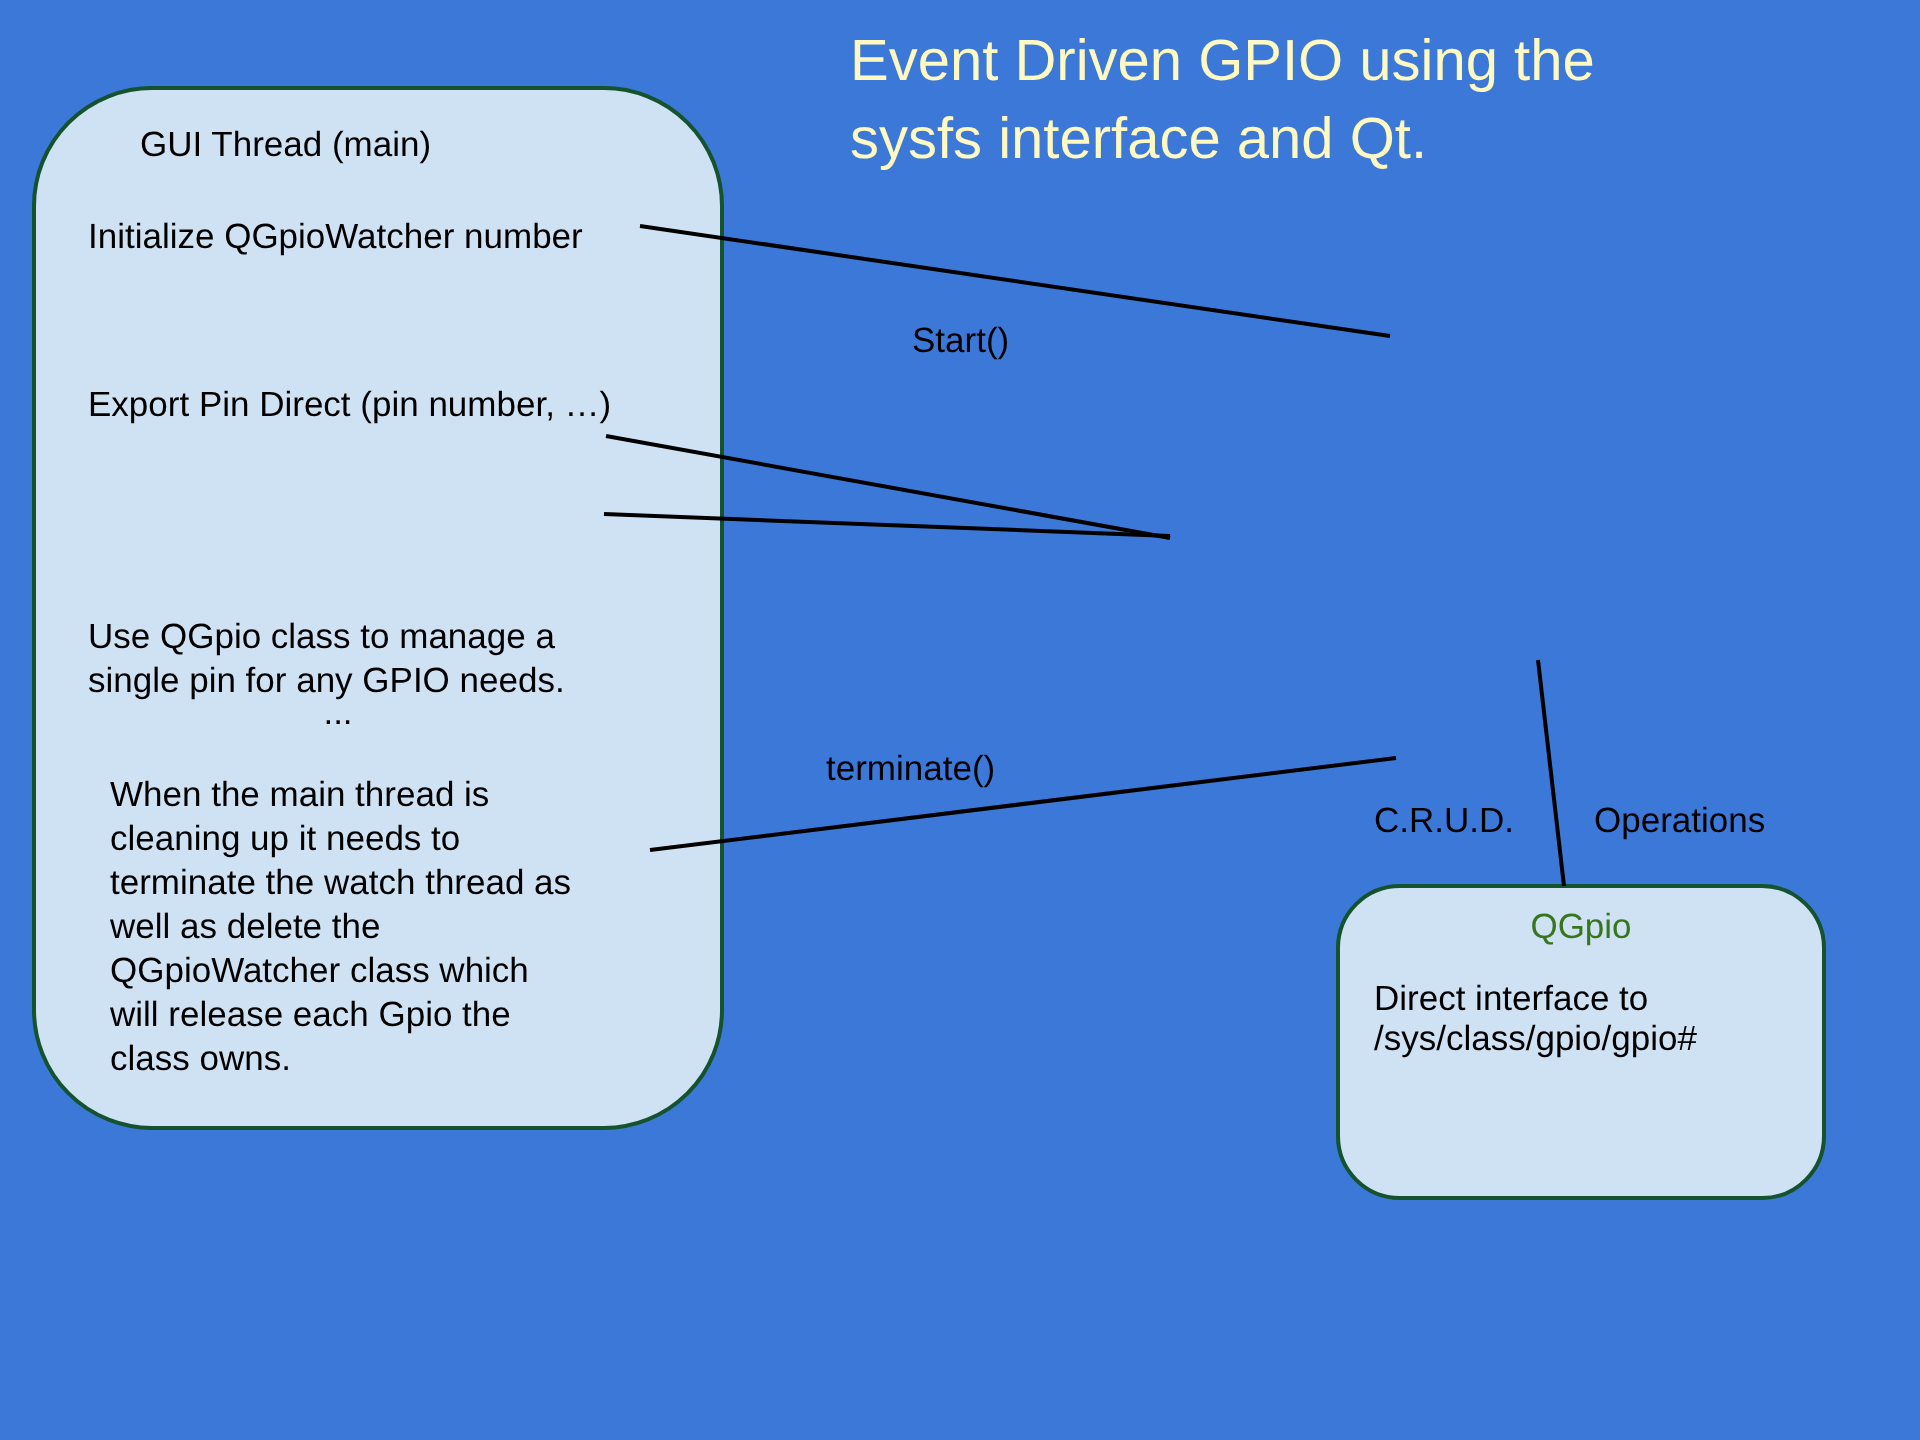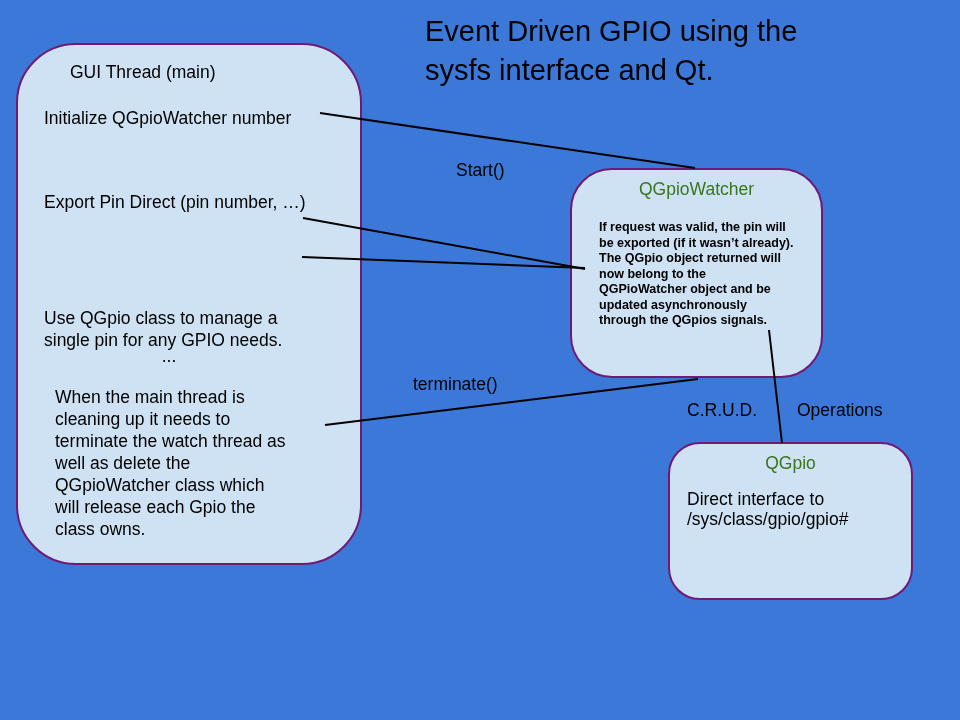--- a/index.html
+++ b/index.html
@@ -16,27 +16,27 @@
     font-family: "Liberation Sans", sans-serif;
     color: #000;
   }
   .slide-title {
     position: absolute;
     left: 425px;
     top: 12px;
     width: 480px;
     font-size: 29px;
     line-height: 39px;
-    color: #000000;
+    color: #fef9c3;
     white-space: pre-line;
   }
   .box {
     position: absolute;
     background: #cfe2f3;
-    border: 2px solid #701a75;
+    border: 2px solid #14532d;
     box-sizing: border-box;
   }
   .box-gui {
     left: 16px;
     top: 43px;
     width: 346px;
     height: 522px;
     border-radius: 60px;
   }
   .box-watcher {
@@ -100,30 +100,20 @@
     <div class="abs t17 ellipsis-line" style="left:26px; top:300px; width:250px;">...</div>
     <div class="abs t17" style="left:37px; top:341px;">When the main thread is
 cleaning up it needs to
 terminate the watch thread as
 well as delete the
 QGpioWatcher class which
 will release each Gpio the
 class owns.</div>
   </div>
 
-  <div class="box box-watcher">
-    <div class="abs green-title" style="top:9px; left:0;">QGpioWatcher</div>
-    <div class="abs watcher-body" style="left:27px; top:50px;">If request was valid, the pin will
-be exported (if it wasn’t already).
-The QGpio object returned will
-now belong to the
-QGPioWatcher object and be
-updated asynchronously
-through the QGpios signals.</div>
-  </div>
 
   <div class="box box-qgpio">
     <div class="abs green-title" style="top:9px; left:0;">QGpio</div>
     <div class="abs t17" style="left:17px; top:45px; line-height:20px;">Direct interface to
 /sys/class/gpio/gpio#</div>
   </div>
 
   <svg class="connectors" width="960" height="720" viewBox="0 0 960 720">
     <line x1="320" y1="113" x2="695" y2="168" stroke="#000" stroke-width="2"></line>
     <line x1="303" y1="218" x2="585" y2="269" stroke="#000" stroke-width="2"></line>

